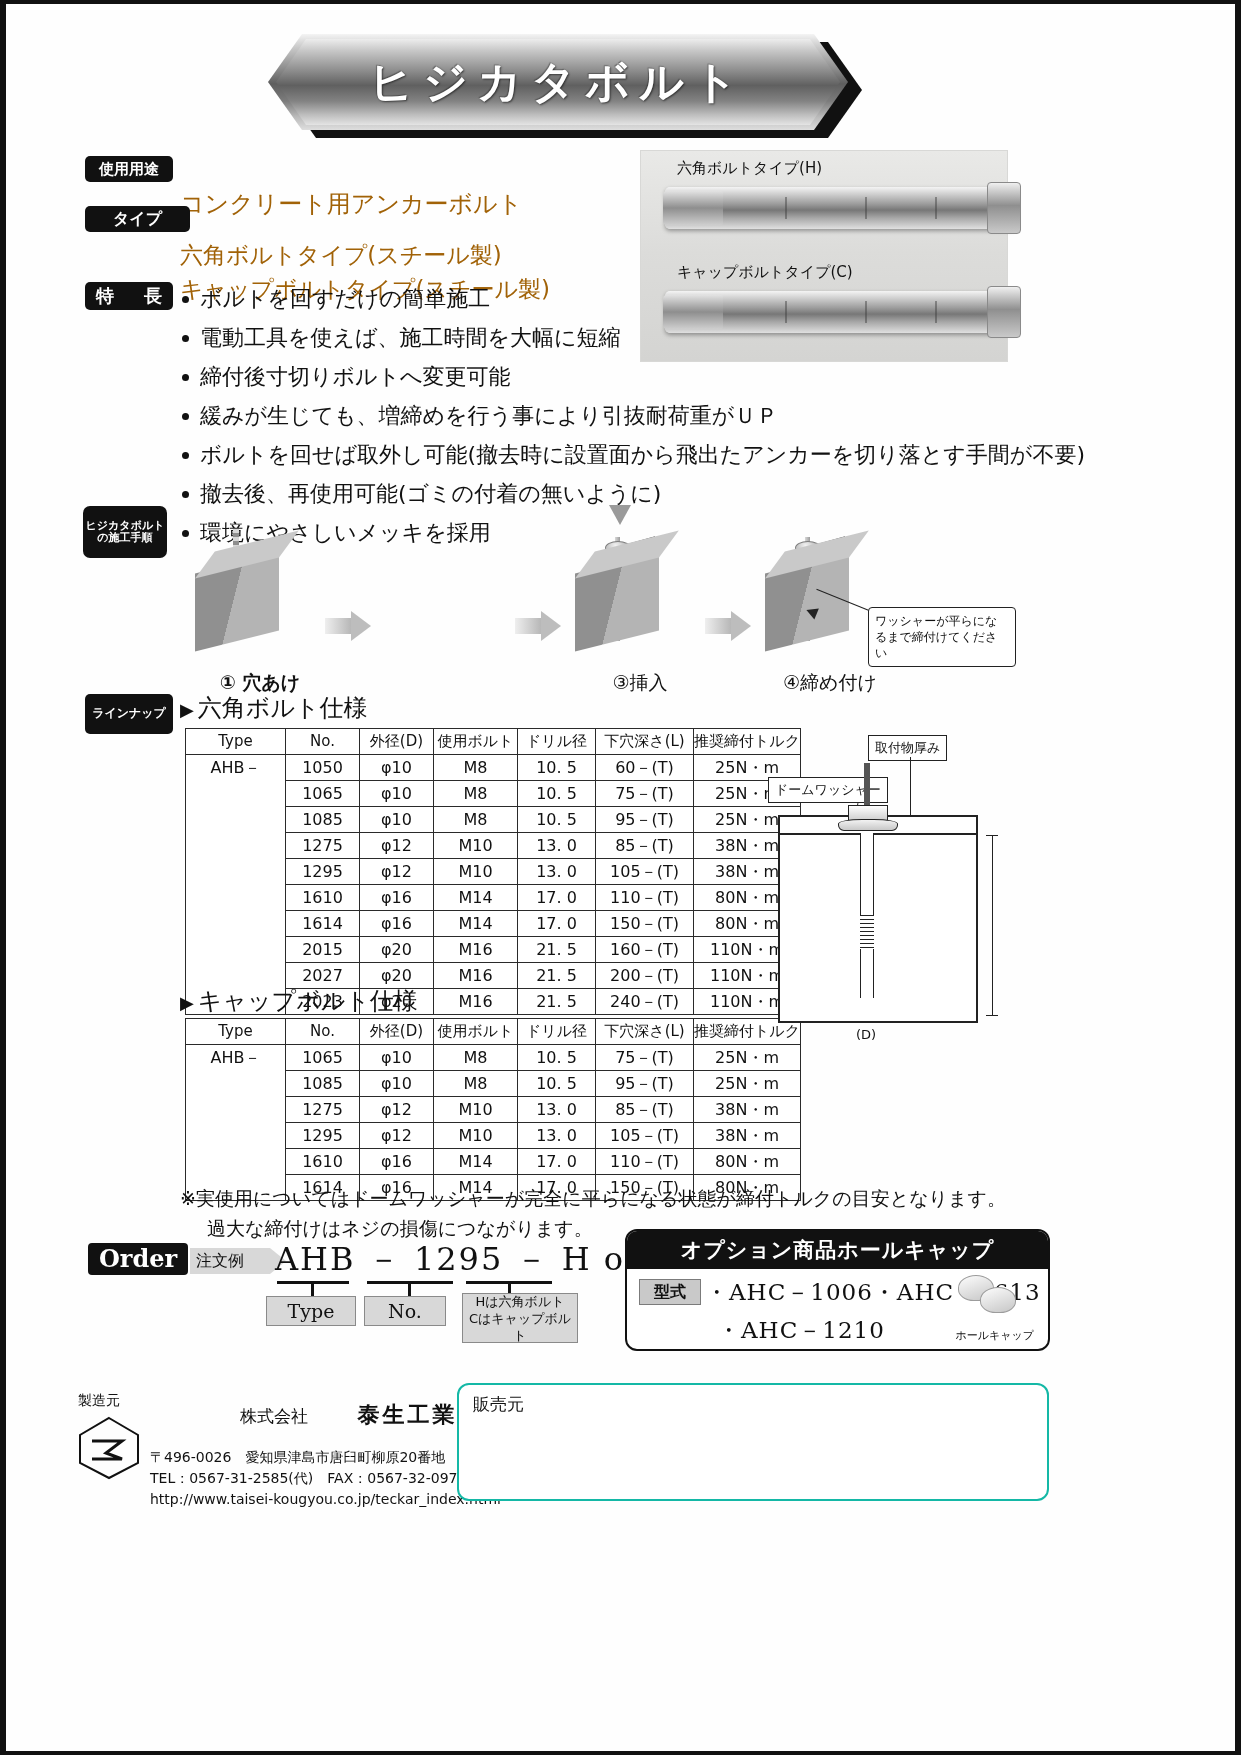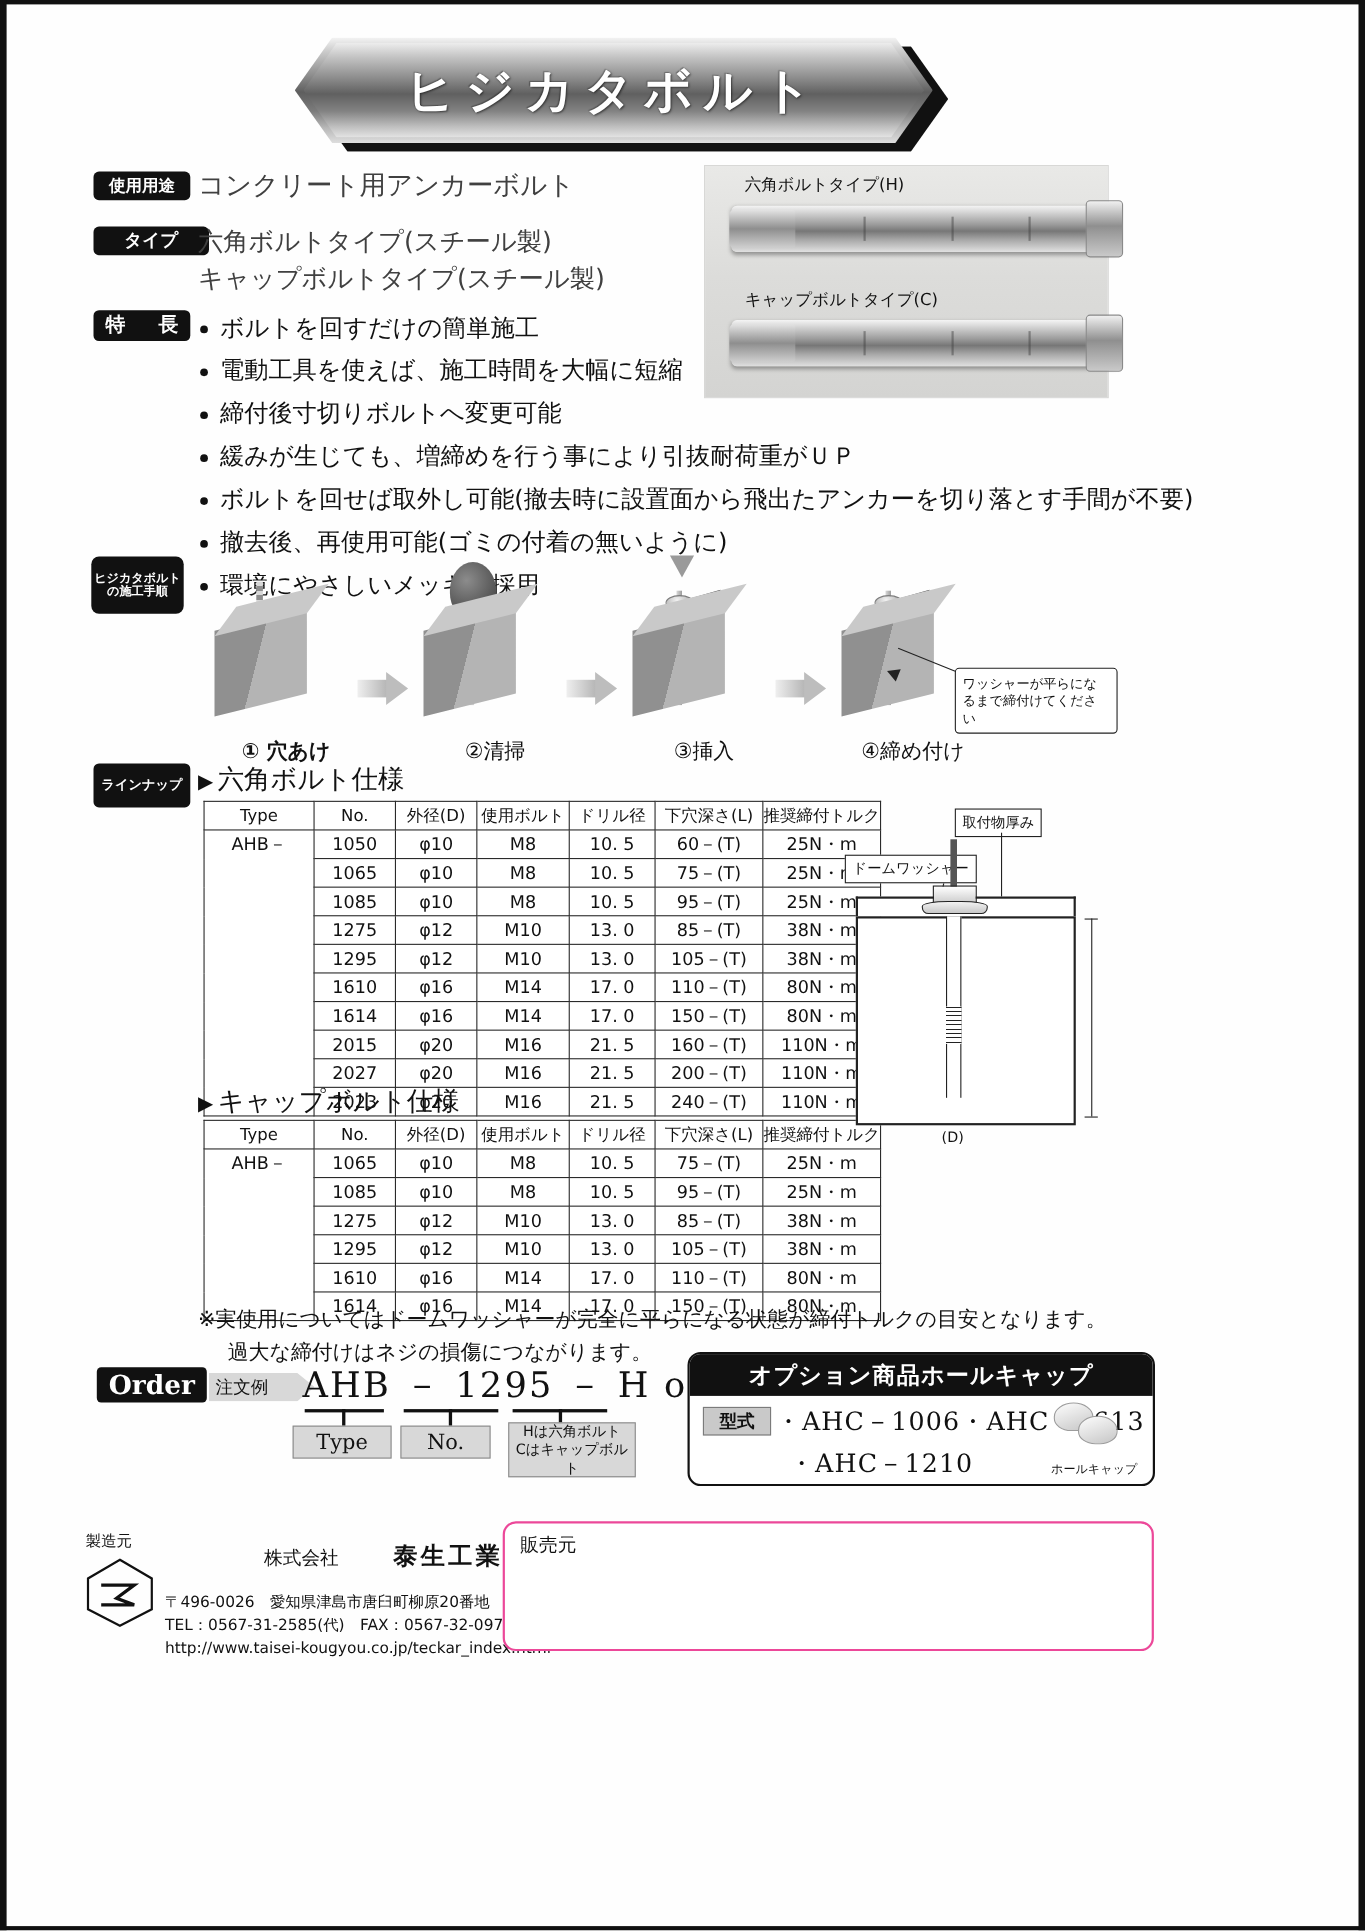--- a/index.html
+++ b/index.html
@@ -47,21 +47,21 @@
   }
   .tag-usage  { position:absolute; left:85px;  top:156px; width:88px; height:26px; font-size:15px; letter-spacing:0px;}
   .tag-type   { position:absolute; left:85px;  top:206px; width:105px; height:26px; font-size:16px;}
   .tag-feat   { position:absolute; left:85px;  top:282px; width:88px; height:28px; font-size:18px; letter-spacing:6px; text-indent:6px;}
   .tag-proc   { position:absolute; left:83px;  top:506px; width:84px; height:52px; font-size:11px; flex-direction:column; border-radius:7px;}
   .tag-proc span { display:block; }
   .tag-lineup { position:absolute; left:85px;  top:694px; width:88px; height:40px; font-size:12px;}
   .tag-order  { position:absolute; left:88px;  top:1243px; width:100px; height:32px;
                 font-family:"DejaVu Serif",serif; font-size:24px; border-radius:4px;}
 
-  .txt { position:absolute; font-family:"DejaVu Sans", sans-serif; color:#404040; }
+  .txt { position:absolute; font-family:"DejaVu Sans", sans-serif; color:#a16207;margin-top:36px; }
   .usage-text { left:180px; top:152px; font-size:24px; }
   .type-text1 { left:180px; top:204px; font-size:23px; }
   .type-text2 { left:180px; top:238px; font-size:23px; }
 
   
   .features { position:absolute; left:180px; top:282px; width:840px; }
   .features li {
     list-style:none; font-size:22px; line-height:33px; margin:0 0 6px 0;
     padding-left:20px; position:relative; white-space:nowrap;
   }
@@ -285,21 +285,21 @@
   
   .foot-maker { position:absolute; left:78px; top:1392px; font-size:14px; }
   .logo {
     position:absolute; left:76px; top:1415px; width:66px; height:66px;
   }
   .company { position:absolute; left:240px; top:1400px; font-size:17px; }
   .company b { font-size:22px; letter-spacing:3px;margin-left:44px; }
   .addr { position:absolute; left:150px; top:1447px; font-size:14px; line-height:21px; }
   .seller {
     position:absolute; left:457px; top:1383px; width:592px; height:118px;
-    border:2px solid #ec4899; border-radius:12px; background:#fff;
+    border:2px solid #14b8a6; border-radius:12px; background:#fff;
   }
   .seller-lab { position:absolute; left:14px; top:8px; font-size:17px; }
   .rule-top { position:absolute; left:0; top:0; width:1241px; height:4px; background:#111; }
   .rule-bot { position:absolute; left:0; bottom:0; width:1241px; height:4px; background:#111; }
   .edge-l { position:absolute; left:0; top:0; width:6px; height:1755px; background:#111; }
   .edge-r { position:absolute; right:0; top:0; width:6px; height:1755px; background:#111; }
 </style>
 </head>
 <body>
 
@@ -364,26 +364,20 @@
     <div class="step s1">
       <div class="drill"></div>
       <div class="blk"></div>
       <div class="step-cap">① 穴あけ</div>
     </div>
     <div class="big-arrow a1">
         <i></i>
         <b></b>
       </div>
 
-    <div class="step s2">
-      <div class="balloon"></div>
-      <div class="nozzle"></div>
-      <div class="blk"></div>
-      <div class="step-cap">②清掃</div>
-    </div>
     <div class="big-arrow a2">
         <i></i>
         <b></b>
       </div>
 
     <div class="step s3">
       <div class="arrow-dn"></div>
       <div class="plate"></div>
       <div class="rod"></div>
       <div class="washer"></div>

